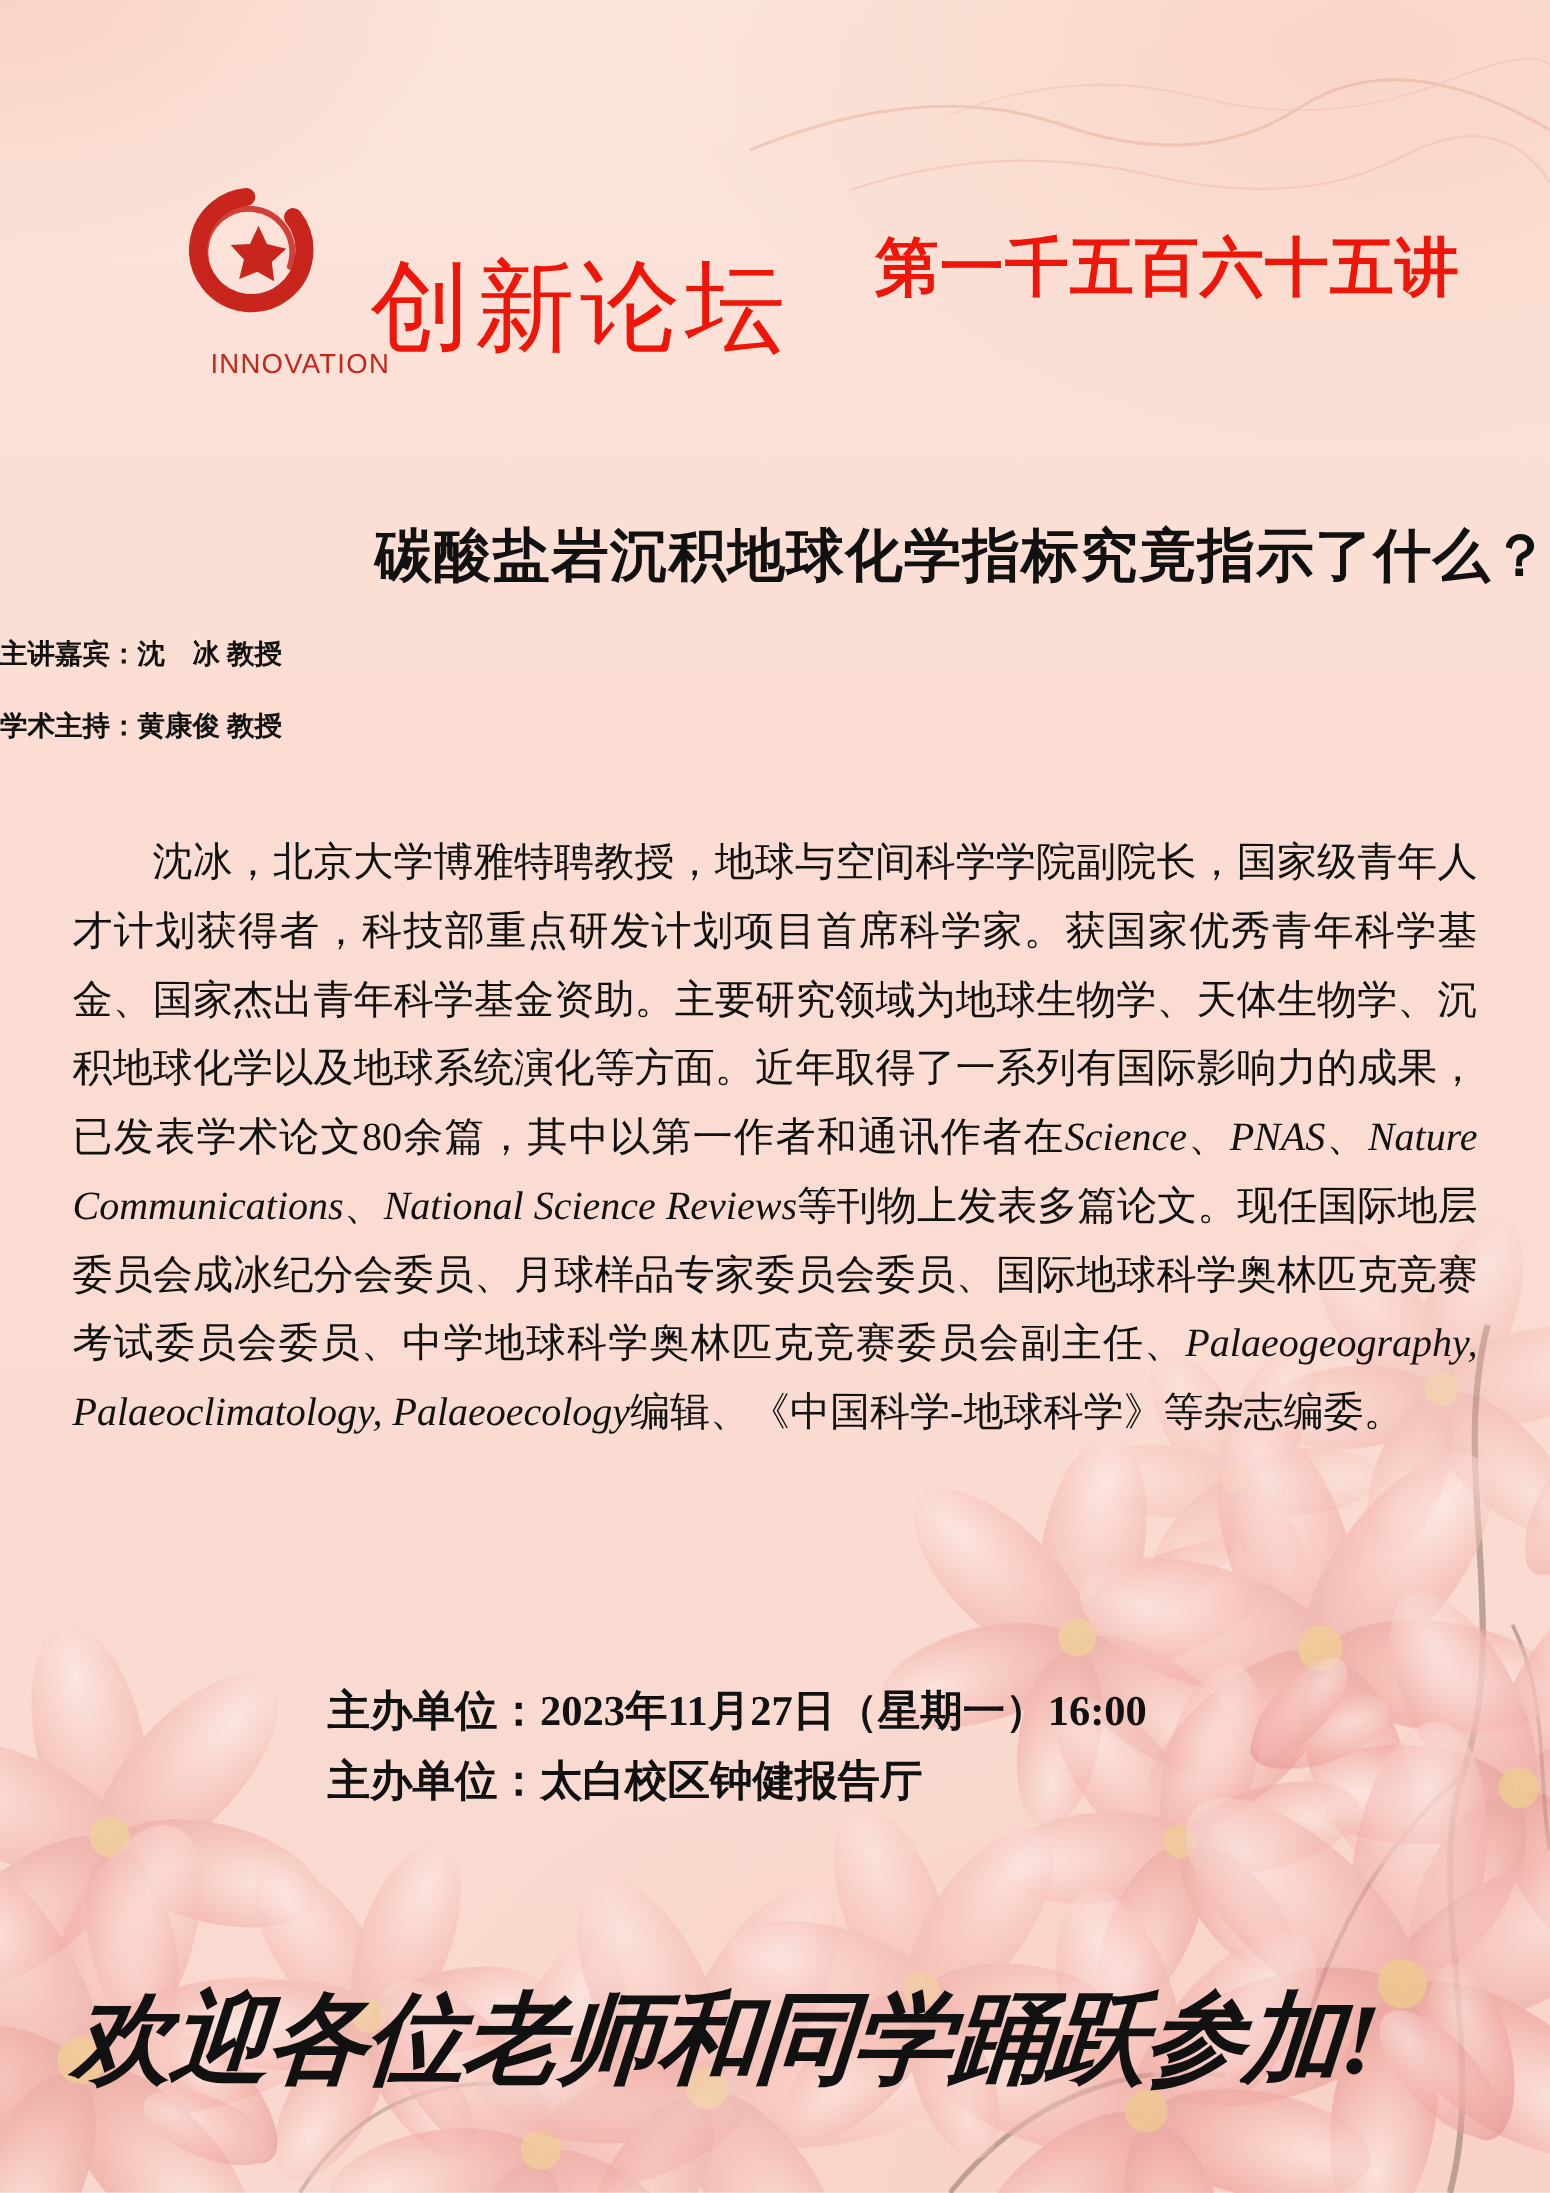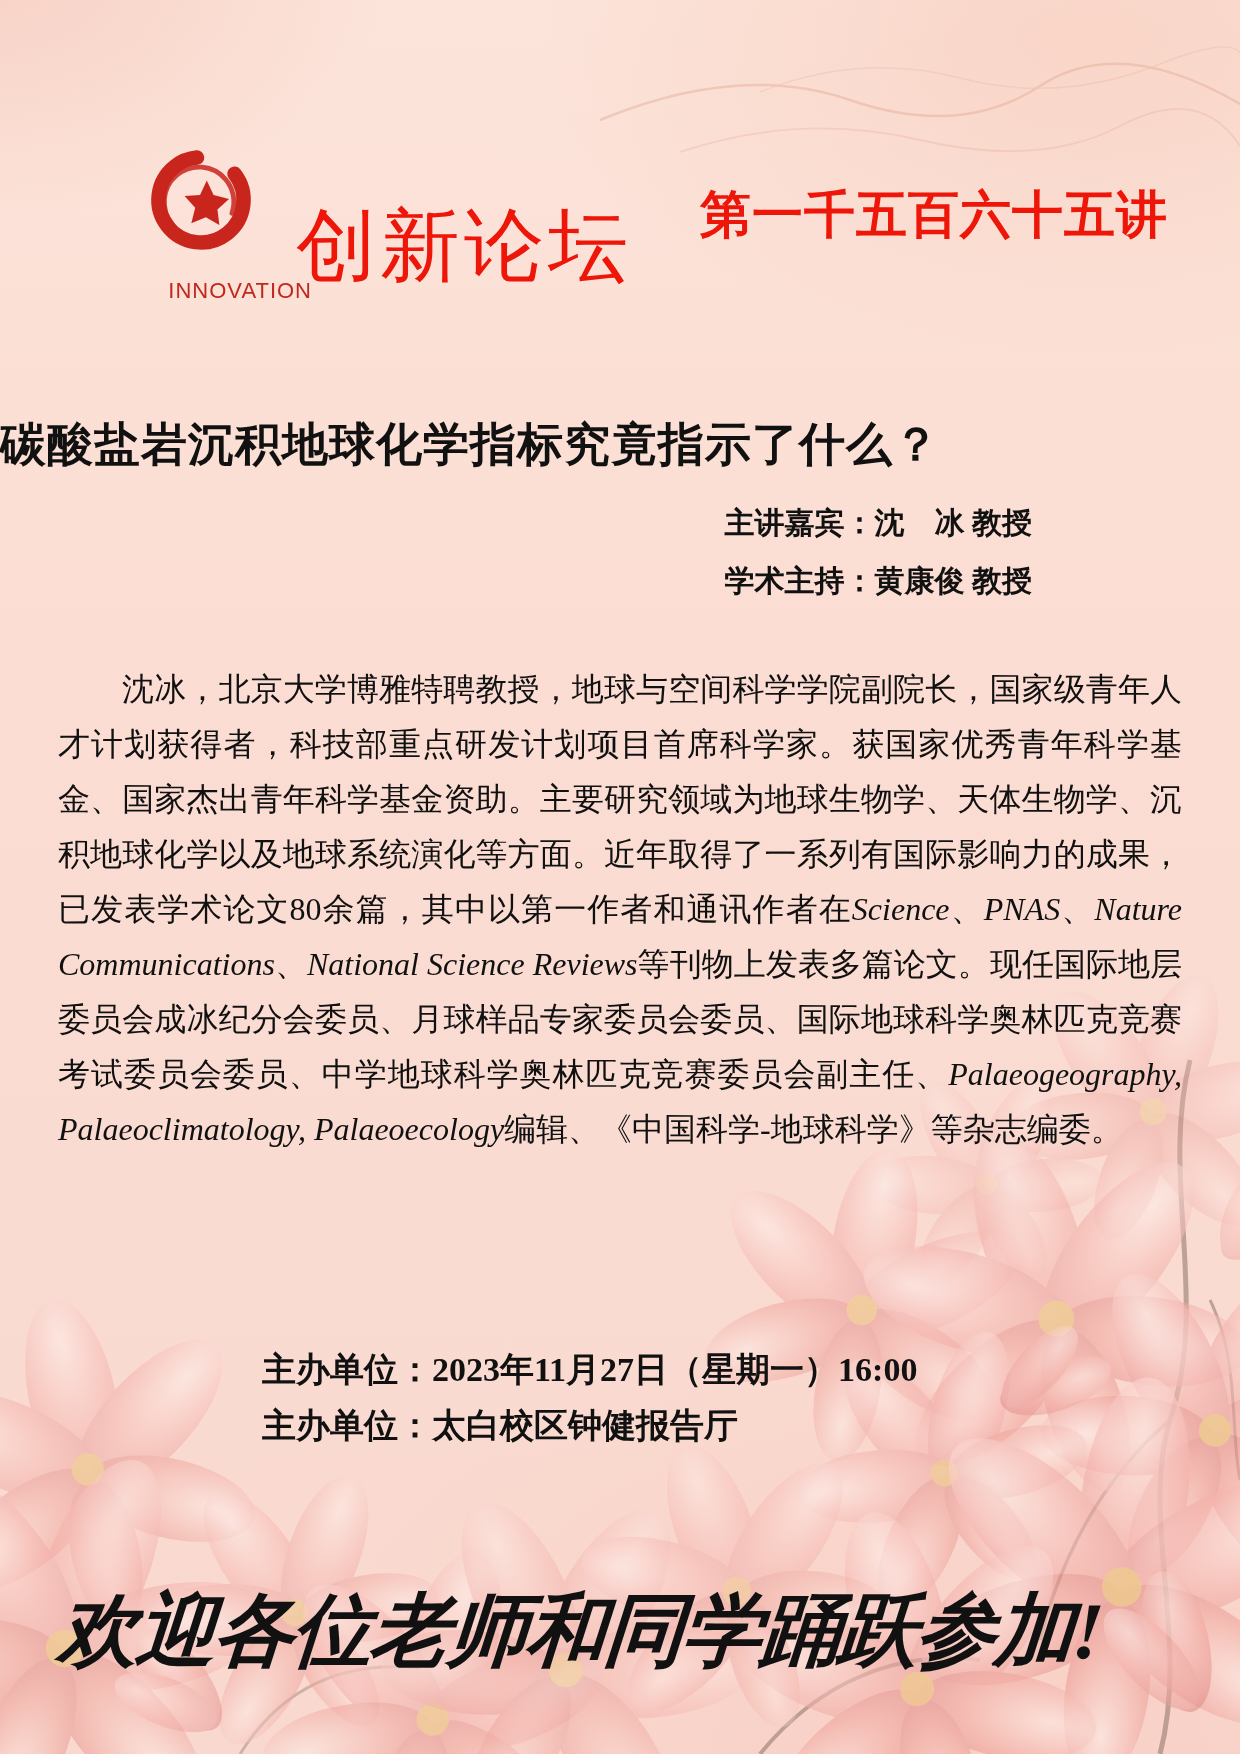--- a/index.html
+++ b/index.html
@@ -32,27 +32,27 @@
     font-family:"Liberation Sans", sans-serif;letter-spacing:4px;
   }
   .lecture-no{
     left:700px;top:190px;
     color:#ee1509;font-size:51px;font-weight:bold;line-height:1;
     font-family:Liberation Serif, serif;letter-spacing:1px;
   }
 
   
   .main-title{
-    left:0;top:376px;width:1240px;text-align:left;
+    left:0;top:376px;width:1240px;text-align:right;
     font-size:46px;font-weight:bold;letter-spacing:1px;
   }
 
   
-  .speakers{left:0;top:494px;width:1032px;text-align:right;
-    font-size:30px;font-weight:bold;line-height:58px;}
+  .speakers{left:0;top:494px;width:1032px;text-align:left;
+    font-size:22px;font-weight:bold;line-height:58px;}
 
   
   .bio{
     left:58px;top:630px;width:1124px;
     font-size:32px;line-height:55px;
     text-align:justify;text-indent:2em;
   }
   .bio .italic-run{font-style:italic;font-family:"Liberation Serif", serif;}
 
   

